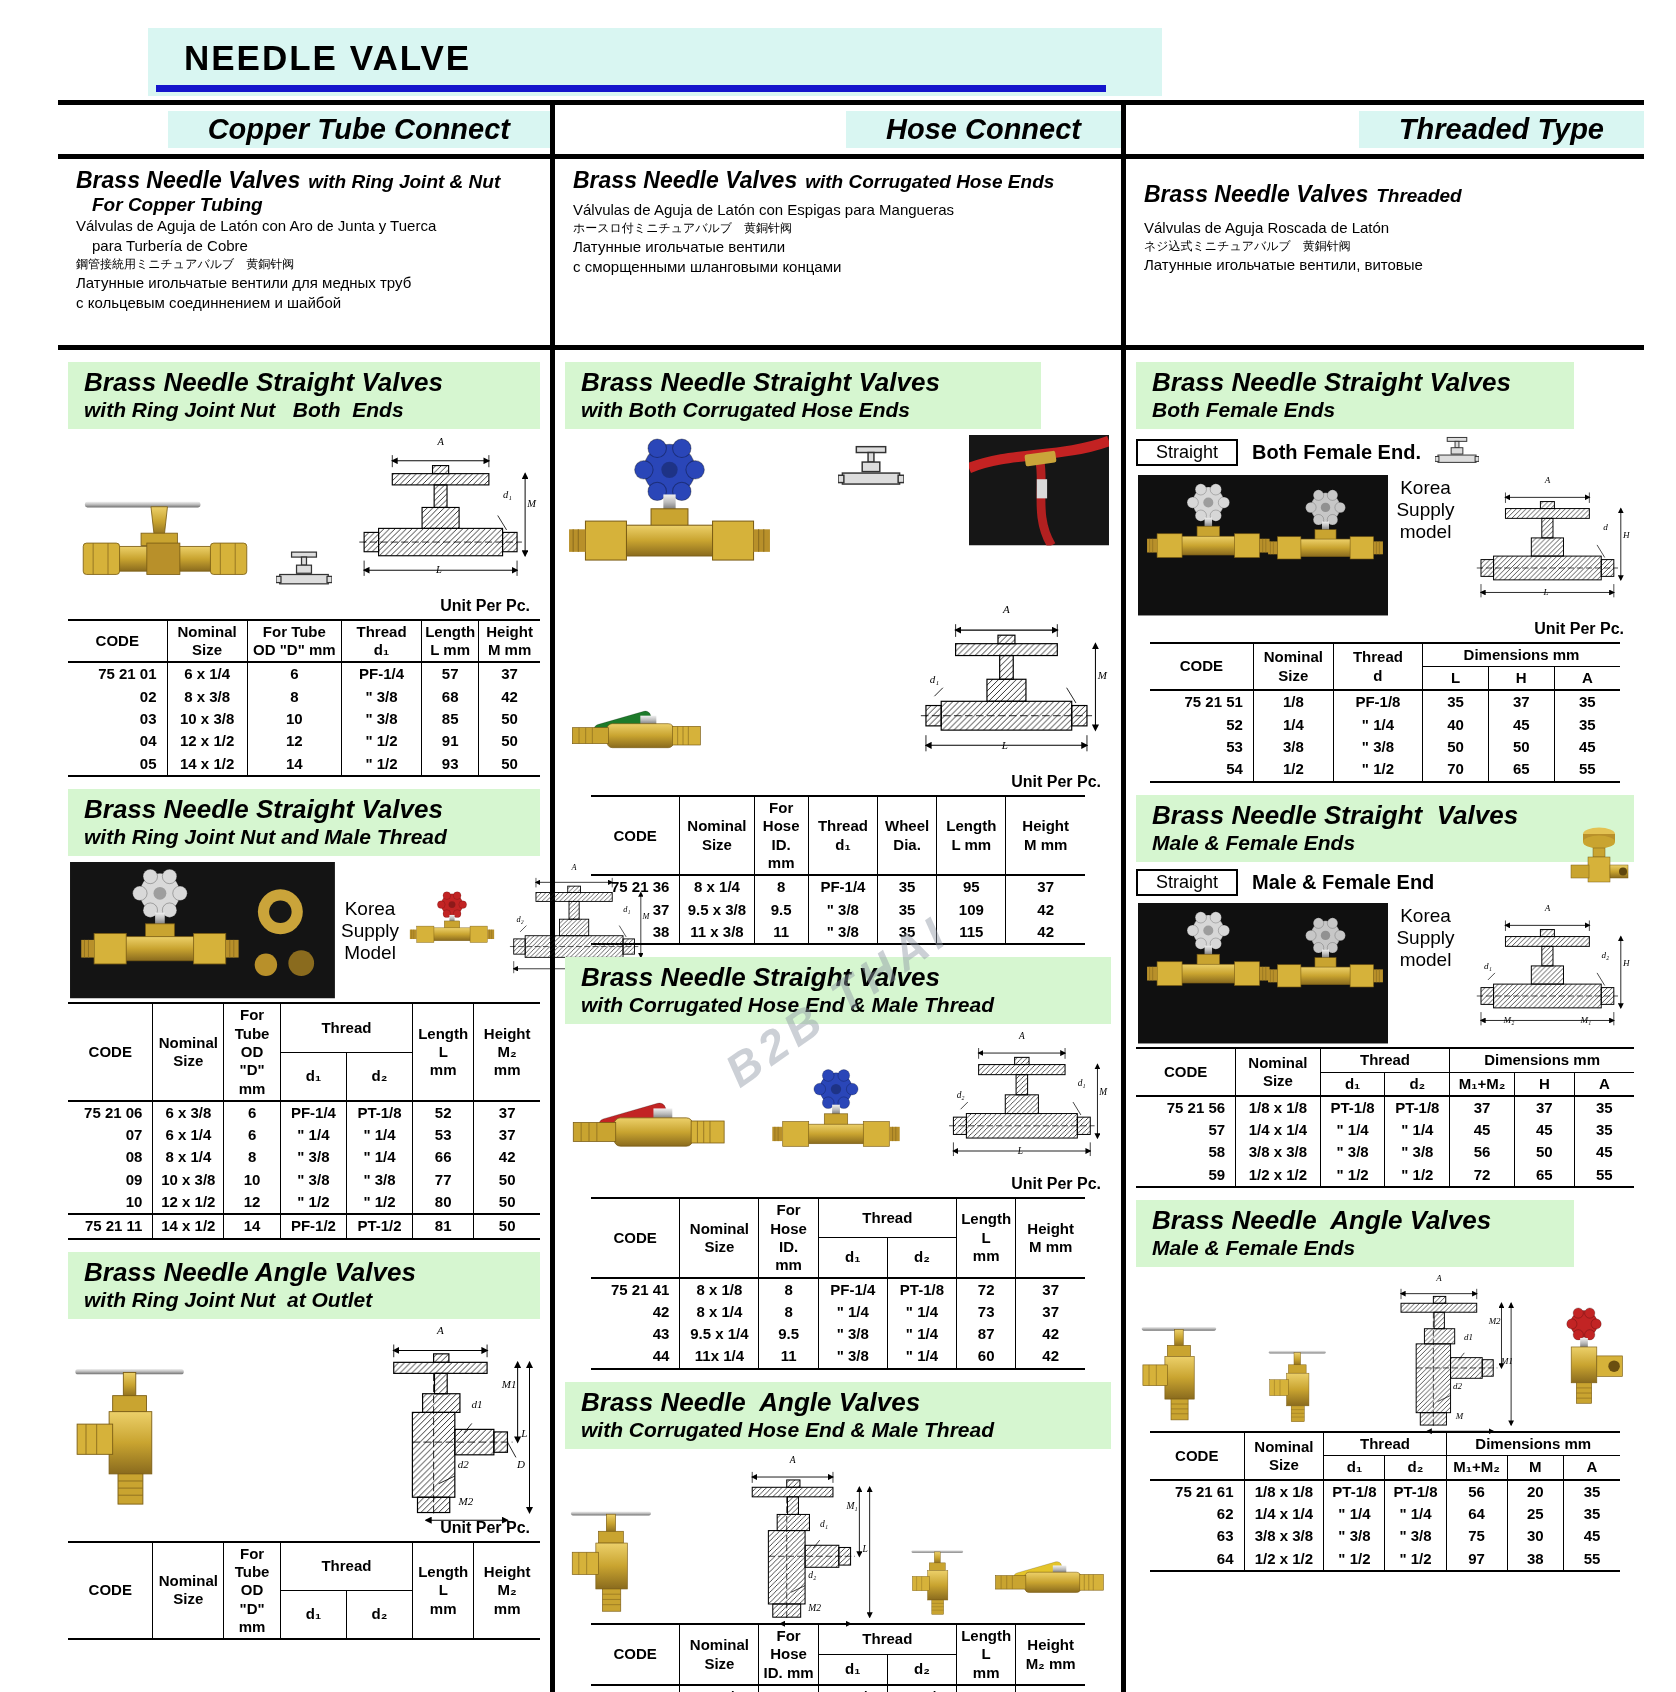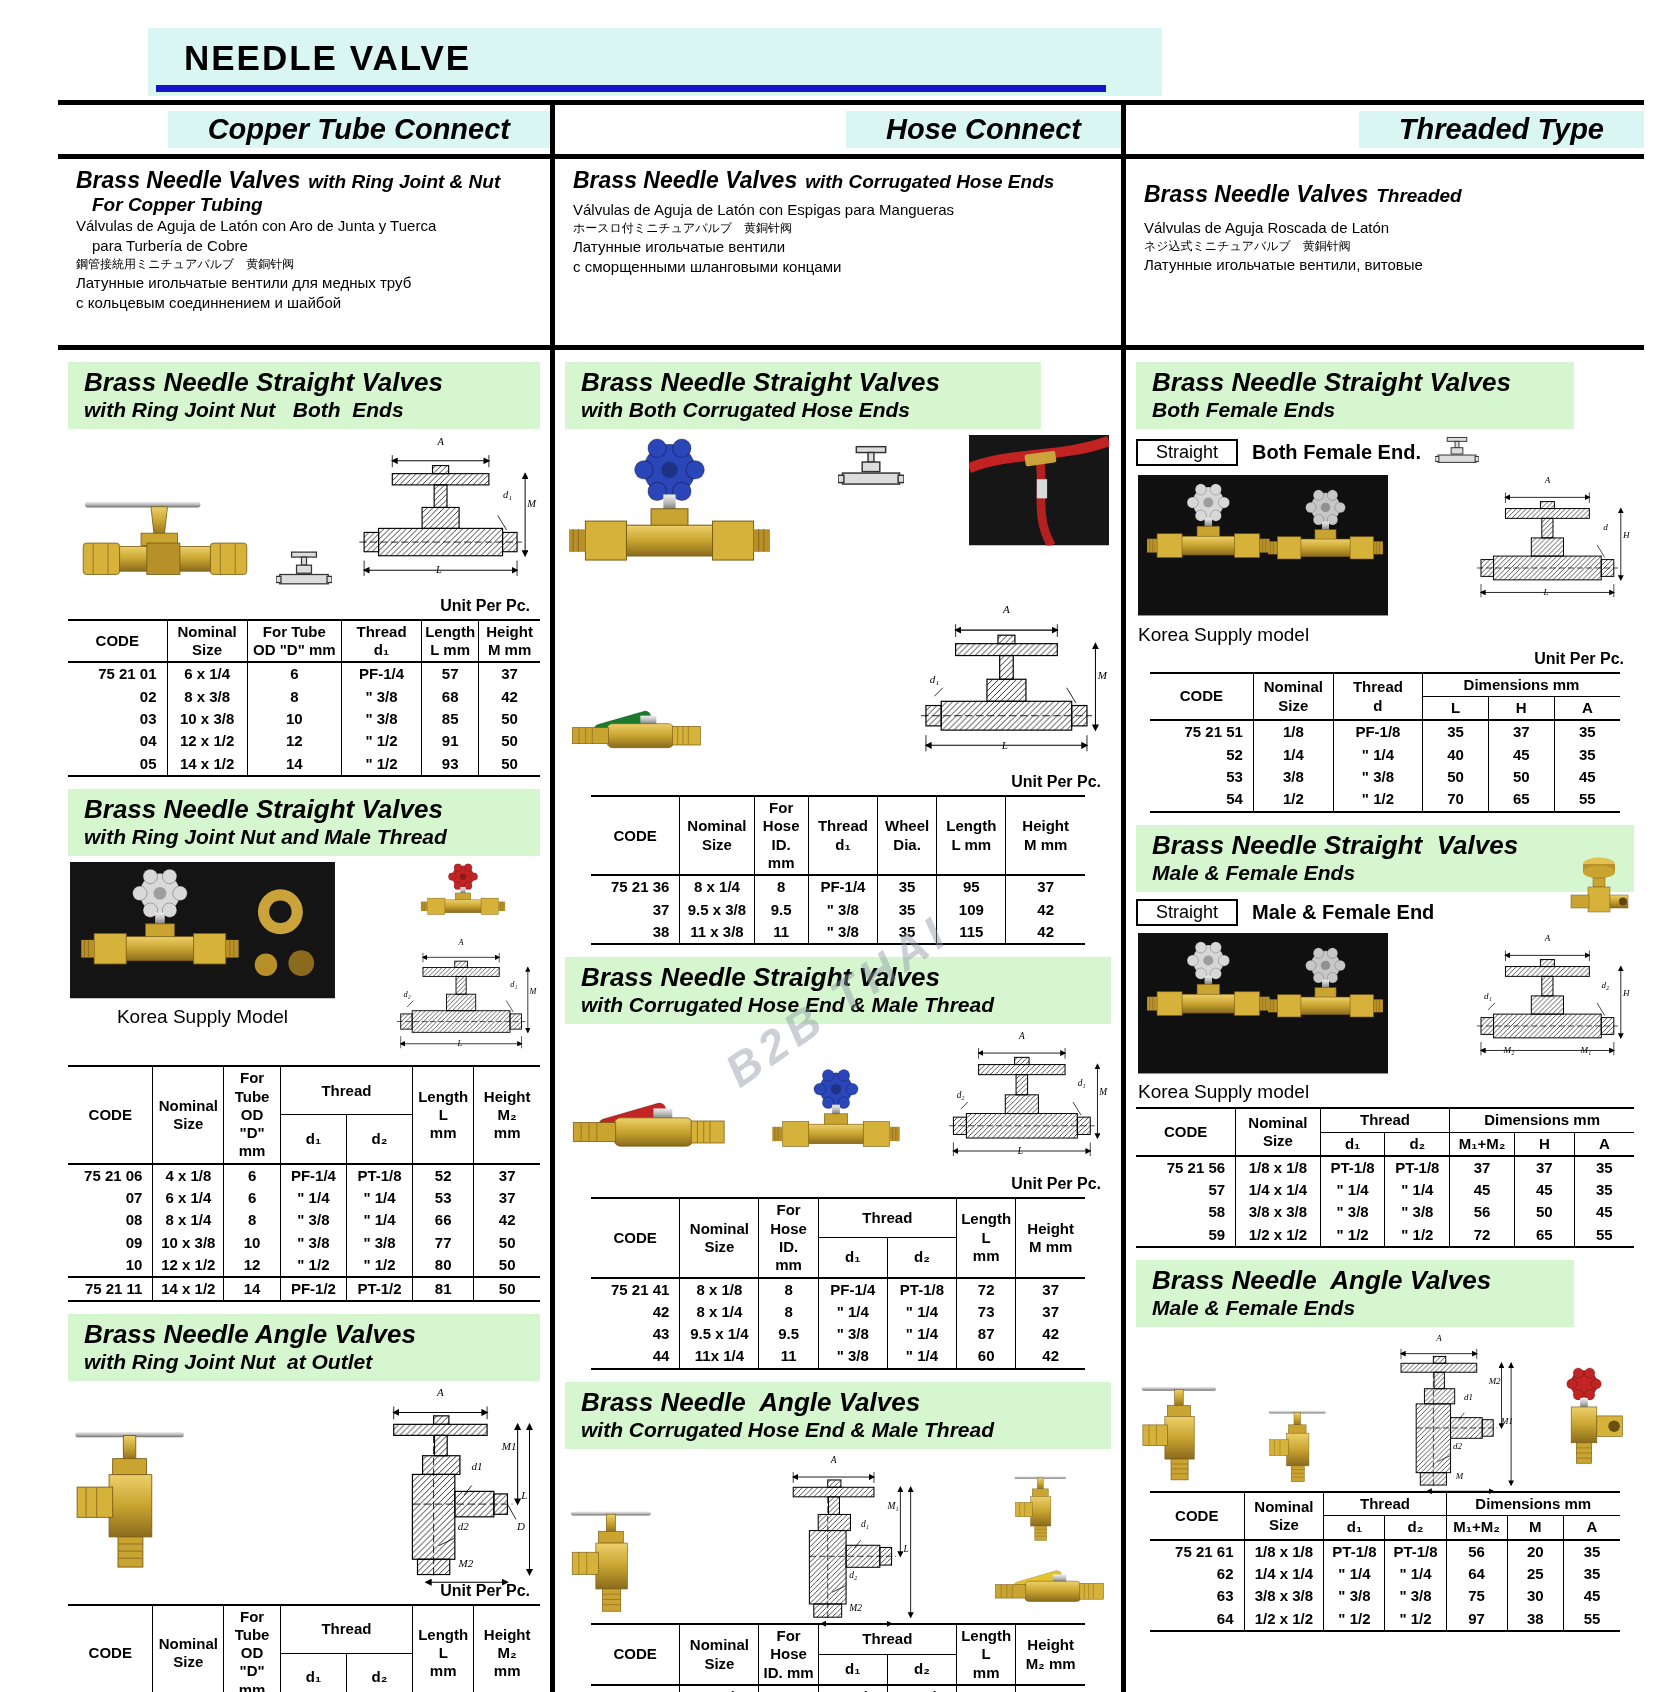--- a/index.html
+++ b/index.html
@@ -25,21 +25,21 @@
   .intro-ln{font-size:15px;line-height:1.32;}
   .intro-jp{font-size:12px;line-height:1.45;}
 
   
   .gt{background:#d6f6d0;padding:5px 8px 7px 16px;margin:12px 0 6px 0;}
   .gt .l1{font-size:26px;font-weight:bold;font-style:italic;white-space:pre-wrap;}
   .gt .l2{font-size:21px;font-weight:bold;font-style:italic;white-space:pre-wrap;}
 
   .figs{display:flex;align-items:flex-end;gap:10px;justify-content:space-between;margin:4px 2px;position:relative;}
   .figs.top{align-items:flex-start;}
-  .stack{display:flex;flex-direction:column;align-items:center;gap:6px;}
+  .stack{display:flex;flex-direction:row;align-items:center;gap:6px;}
   .cap{font-size:19px;text-align:center;margin-top:2px;}
   .unit{text-align:right;font-weight:bold;font-size:16px;margin:3px 10px 3px 0;}
 
   .srow{display:flex;align-items:center;gap:14px;margin:6px 0;}
   .sbox{display:inline-block;border:2.5px solid #000;padding:1px 18px;font-size:18px;}
   .slabel{font-size:20px;font-weight:bold;}
 
   
   .spec-table{width:100%;border-collapse:collapse;border-top:2.6px solid #000;border-bottom:2.6px solid #000;margin:4px 0 10px 0;}
   .spec-table th,.spec-table td{border-left:1.6px solid #000;padding:2px 3px;text-align:center;vertical-align:middle;font-weight:bold;font-size:15px;line-height:1.22;}
@@ -441,21 +441,21 @@
 mm</th>
                 </tr>
                 <tr>
                   <th>d₁</th>
                   <th>d₂</th>
                 </tr>
               </thead>
               <tbody>
                 <tr>
                   <td class="c0 code">75 21 06</td>
-                  <td>4 x 1/8</td>
+                  <td>6 x 3/8</td>
                   <td>6</td>
                   <td>PF-1/4</td>
                   <td>PT-1/8</td>
                   <td>52</td>
                   <td>37</td>
                 </tr>
                 <tr>
                   <td class="c0 code">07</td>
                   <td>6 x 1/4</td>
                   <td>6</td>

